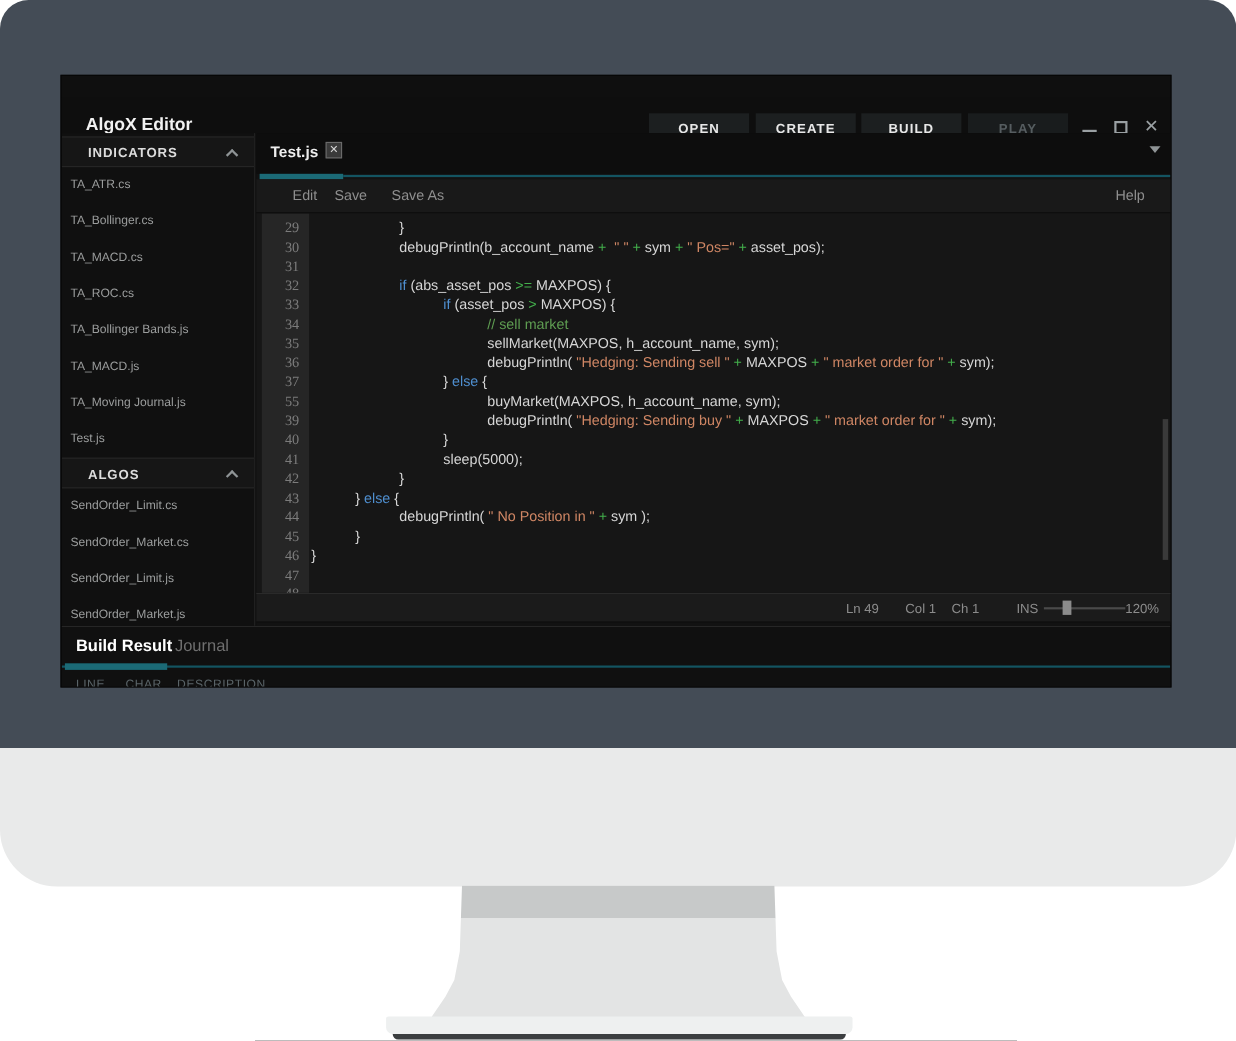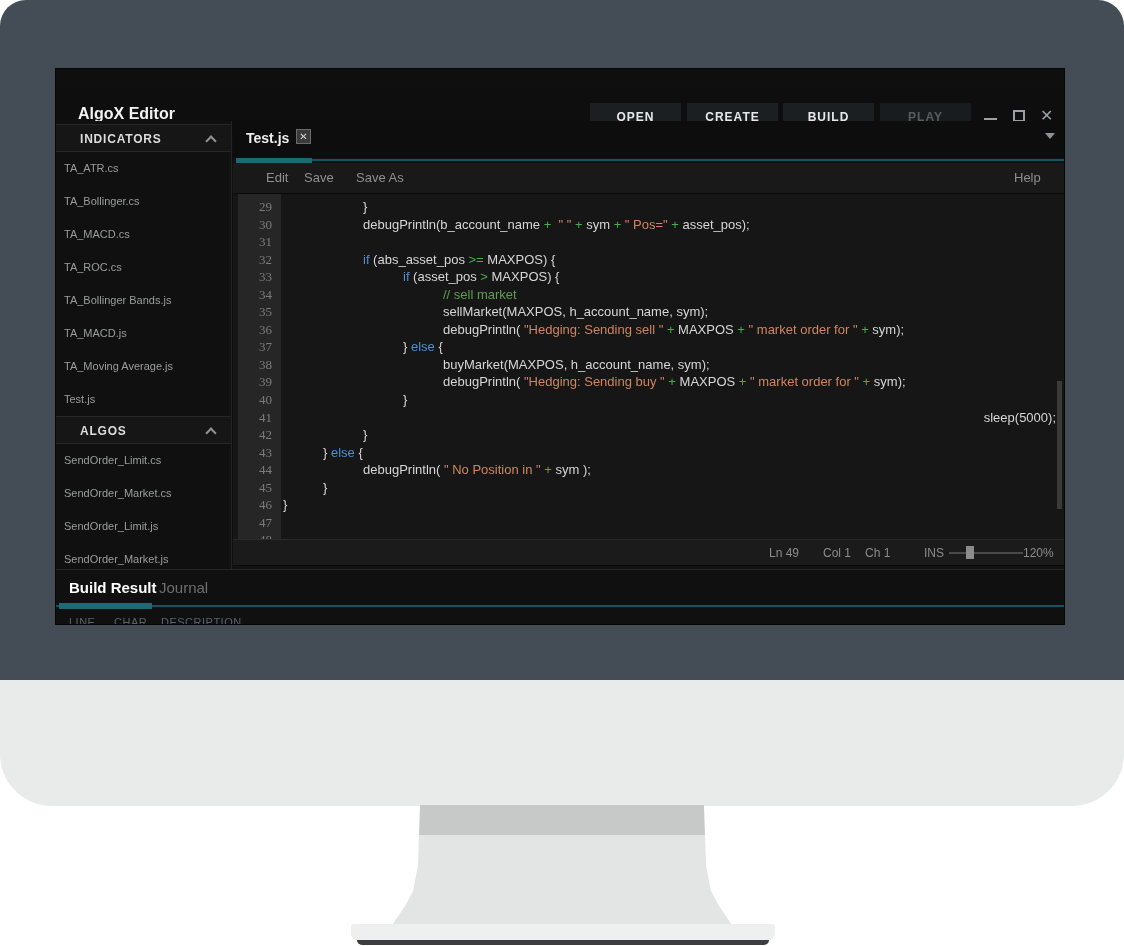--- a/index.html
+++ b/index.html
@@ -120,21 +120,21 @@
     </div>
 
     <div class="sidebar">
         <div class="sb-header">INDICATORS<span class="chev"></span></div>
         <div class="sb-item">TA_ATR.cs</div>
         <div class="sb-item">TA_Bollinger.cs</div>
         <div class="sb-item">TA_MACD.cs</div>
         <div class="sb-item">TA_ROC.cs</div>
         <div class="sb-item">TA_Bollinger Bands.js</div>
         <div class="sb-item">TA_MACD.js</div>
-        <div class="sb-item">TA_Moving Average.js</div>
+        <div class="sb-item">TA_Moving Journal.js</div>
         <div class="sb-item">Test.js</div>
         <div class="sb-header">ALGOS<span class="chev"></span></div>
         <div class="sb-item">SendOrder_Limit.cs</div>
         <div class="sb-item">SendOrder_Market.cs</div>
         <div class="sb-item">SendOrder_Limit.js</div>
         <div class="sb-item">SendOrder_Market.js</div>
       </div>
 
     <div class="editor">
       <div class="tabstrip">
@@ -157,21 +157,21 @@
           <div class="gutter-inner">
               <div class="ln">29</div>
               <div class="ln">30</div>
               <div class="ln">31</div>
               <div class="ln">32</div>
               <div class="ln">33</div>
               <div class="ln">34</div>
               <div class="ln">35</div>
               <div class="ln">36</div>
               <div class="ln">37</div>
-              <div class="ln">38</div>
+              <div class="ln">55</div>
               <div class="ln">39</div>
               <div class="ln">40</div>
               <div class="ln">41</div>
               <div class="ln">42</div>
               <div class="ln">43</div>
               <div class="ln">44</div>
               <div class="ln">45</div>
               <div class="ln">46</div>
               <div class="ln">47</div>
               <div class="ln">48</div>
@@ -183,21 +183,21 @@
             <div class="code-line" style="padding-left: 0px;"></div>
             <div class="code-line" style="padding-left: 80px;"><span class="tk-k">if</span><span class="tk-p"> (abs_asset_pos </span><span class="tk-o">&gt;=</span><span class="tk-p"> MAXPOS) {</span></div>
             <div class="code-line" style="padding-left: 120px;"><span class="tk-k">if</span><span class="tk-p"> (asset_pos </span><span class="tk-o">&gt;</span><span class="tk-p"> MAXPOS) {</span></div>
             <div class="code-line" style="padding-left: 160px;"><span class="tk-c">// sell market</span></div>
             <div class="code-line" style="padding-left: 160px;"><span class="tk-p">sellMarket(MAXPOS, h_account_name, sym);</span></div>
             <div class="code-line" style="padding-left: 160px;"><span class="tk-p">debugPrintln( </span><span class="tk-s">"Hedging: Sending sell "</span><span class="tk-p"> </span><span class="tk-o">+</span><span class="tk-p"> MAXPOS </span><span class="tk-o">+</span><span class="tk-p"> </span><span class="tk-s">" market order for "</span><span class="tk-p"> </span><span class="tk-o">+</span><span class="tk-p"> sym);</span></div>
             <div class="code-line" style="padding-left: 120px;"><span class="tk-p">} </span><span class="tk-k">else</span><span class="tk-p"> {</span></div>
             <div class="code-line" style="padding-left: 160px;"><span class="tk-p">buyMarket(MAXPOS, h_account_name, sym);</span></div>
             <div class="code-line" style="padding-left: 160px;"><span class="tk-p">debugPrintln( </span><span class="tk-s">"Hedging: Sending buy "</span><span class="tk-p"> </span><span class="tk-o">+</span><span class="tk-p"> MAXPOS </span><span class="tk-o">+</span><span class="tk-p"> </span><span class="tk-s">" market order for "</span><span class="tk-p"> </span><span class="tk-o">+</span><span class="tk-p"> sym);</span></div>
             <div class="code-line" style="padding-left: 120px;"><span class="tk-p">}</span></div>
-            <div class="code-line" style="padding-left: 120px; text-align: right;"><span class="tk-p">sleep(5000);</span></div>
+            <div class="code-line" style="padding-left: 120px;"><span class="tk-p">sleep(5000);</span></div>
             <div class="code-line" style="padding-left: 80px;"><span class="tk-p">}</span></div>
             <div class="code-line" style="padding-left: 40px;"><span class="tk-p">} </span><span class="tk-k">else</span><span class="tk-p"> {</span></div>
             <div class="code-line" style="padding-left: 80px;"><span class="tk-p">debugPrintln( </span><span class="tk-s">" No Position in "</span><span class="tk-p"> </span><span class="tk-o">+</span><span class="tk-p"> sym );</span></div>
             <div class="code-line" style="padding-left: 40px;"><span class="tk-p">}</span></div>
             <div class="code-line" style="padding-left: 0px;"><span class="tk-p">}</span></div>
           </div>
       </div>
       <div class="vscroll"></div>
 
       <div class="statusbar">

